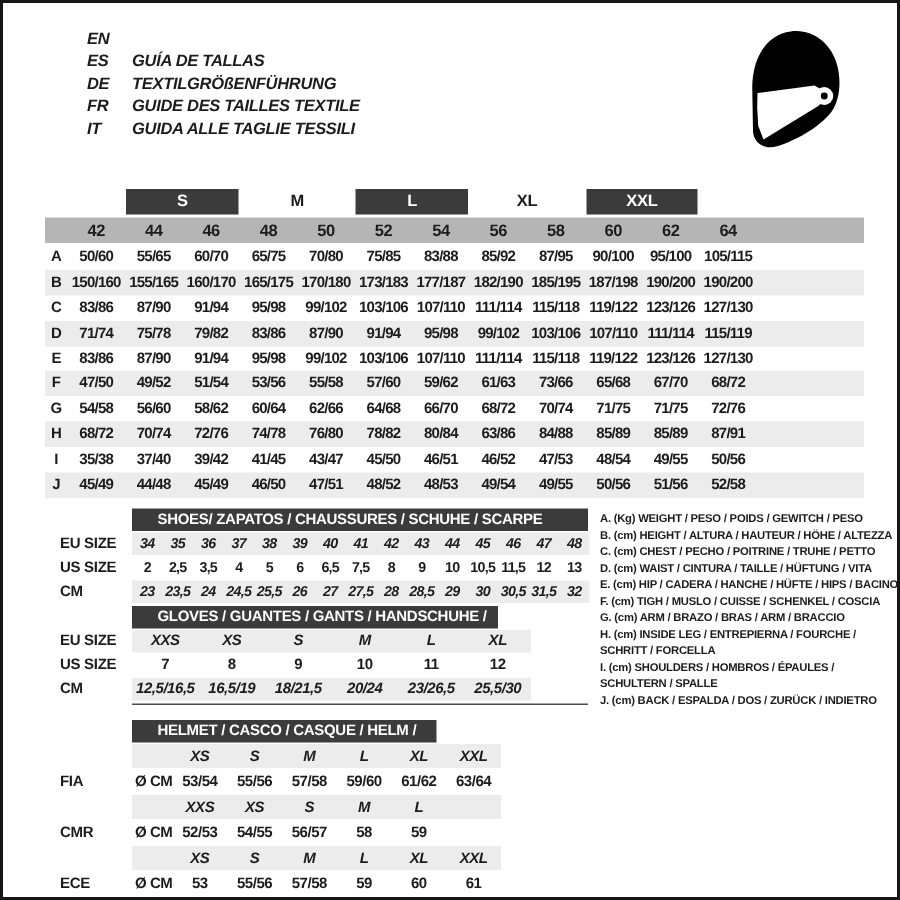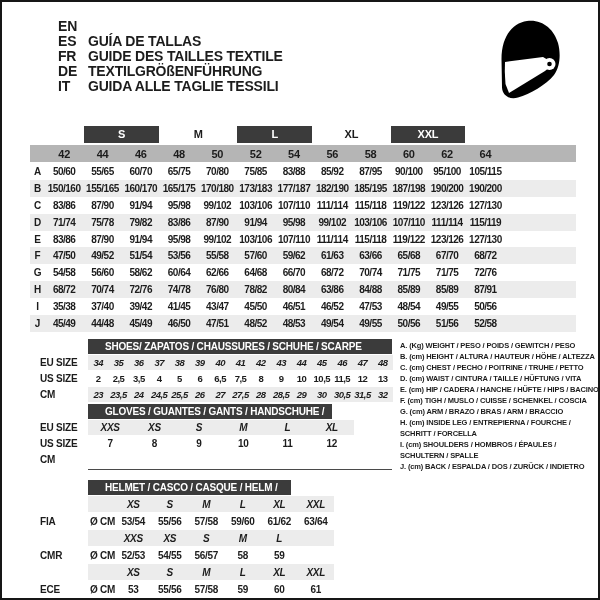--- a/index.html
+++ b/index.html
@@ -4,21 +4,21 @@
 <style>
   html,body{margin:0;padding:0;background:#fff;}
   .page{
     position:relative;width:600px;height:600px;box-sizing:border-box;
     border:2px solid #161616;background:#fff;overflow:hidden;
     font-family:"Liberation Sans","DejaVu Sans",sans-serif;
     color:#1c1c1c;font-weight:700;letter-spacing:-0.2px;
   }
   
   .hdr{position:absolute;left:56px;top:17px;}
-  .lang-row{display:flex;height:15px;line-height:15px;font-size:14px;}
+  .lang-row{display:flex;height:15px;line-height:15px;font-size:11px;font-style:italic;}
   .lang-code{width:30px;}
   .logo{position:absolute;left:491px;top:15px;}
   
   .tt{position:absolute;left:28px;top:124px;width:546px;}
   .tt-grid{display:grid;grid-template-columns:15px repeat(12,38.3px) 1fr;align-items:center;}
   .tt-groups{height:17px;margin-bottom:2px;}
   .tt-group{height:17px;line-height:17px;text-align:center;font-size:11px;}
   .tt-group.boxed{background:var(--dark);color:#fff;margin:0 1px;}
   .tt-band{height:17px;background:var(--band);margin-bottom:1px;}
   .tt-row{height:16.9px;}
@@ -57,26 +57,26 @@
 
   <div class="hdr">
       <div class="lang-row">
         <span class="lang-code">EN</span>
       </div>
       <div class="lang-row">
         <span class="lang-code">ES</span>
         <span class="lang-title">GUÍA DE TALLAS</span>
       </div>
       <div class="lang-row">
+        <span class="lang-code">DE</span>
+        <span class="lang-title">TEXTILGRÖßENFÜHRUNG</span>
+      </div>
+      <div class="lang-row">
         <span class="lang-code">FR</span>
         <span class="lang-title">GUIDE DES TAILLES TEXTILE</span>
-      </div>
-      <div class="lang-row">
-        <span class="lang-code">DE</span>
-        <span class="lang-title">TEXTILGRÖßENFÜHRUNG</span>
       </div>
       <div class="lang-row">
         <span class="lang-code">IT</span>
         <span class="lang-title">GUIDA ALLE TAGLIE TESSILI</span>
       </div>
     </div>
 
   <svg class="logo" width="72" height="88" viewBox="0 0 72 88" aria-hidden="true">
     <path fill="#000" d="M34 4 C 49 2, 61 12, 65 26 C 68 37, 67 50, 61 58
                          C 53 68, 37 77, 25 80.5 C 16.5 83, 9.5 78.5, 9 70.5
@@ -188,21 +188,21 @@
         <div class="tt-grid tt-row stripe">
           <div class="tt-letter">F</div>
           <div class="tt-cell">47/50</div>
           <div class="tt-cell">49/52</div>
           <div class="tt-cell">51/54</div>
           <div class="tt-cell">53/56</div>
           <div class="tt-cell">55/58</div>
           <div class="tt-cell">57/60</div>
           <div class="tt-cell">59/62</div>
           <div class="tt-cell">61/63</div>
-          <div class="tt-cell">63/66</div>
+          <div class="tt-cell">73/66</div>
           <div class="tt-cell">65/68</div>
           <div class="tt-cell">67/70</div>
           <div class="tt-cell">68/72</div>
         </div>
         <div class="tt-grid tt-row">
           <div class="tt-letter">G</div>
           <div class="tt-cell">54/58</div>
           <div class="tt-cell">56/60</div>
           <div class="tt-cell">58/62</div>
           <div class="tt-cell">60/64</div>
@@ -355,20 +355,28 @@
             <span class="cell">7</span>
             <span class="cell">8</span>
             <span class="cell">9</span>
             <span class="cell">10</span>
             <span class="cell">11</span>
             <span class="cell">12</span>
           </div>
         </div>
         <div class="srow">
           <span class="slabel">CM</span>
+          <div class="vals shaded">
+            <span class="cell">12,5/16,5</span>
+            <span class="cell">16,5/19</span>
+            <span class="cell">18/21,5</span>
+            <span class="cell">20/24</span>
+            <span class="cell">23/26,5</span>
+            <span class="cell">25,5/30</span>
+          </div>
         </div>
       </div>
   </div>
 
   <div class="gline"></div>
 
   <div class="sub helmet">
     <div class="srow title-row">
       <span class="slabel"></span>
       <div class="bar">HELMET / CASCO / CASQUE / HELM / CASCO</div>

